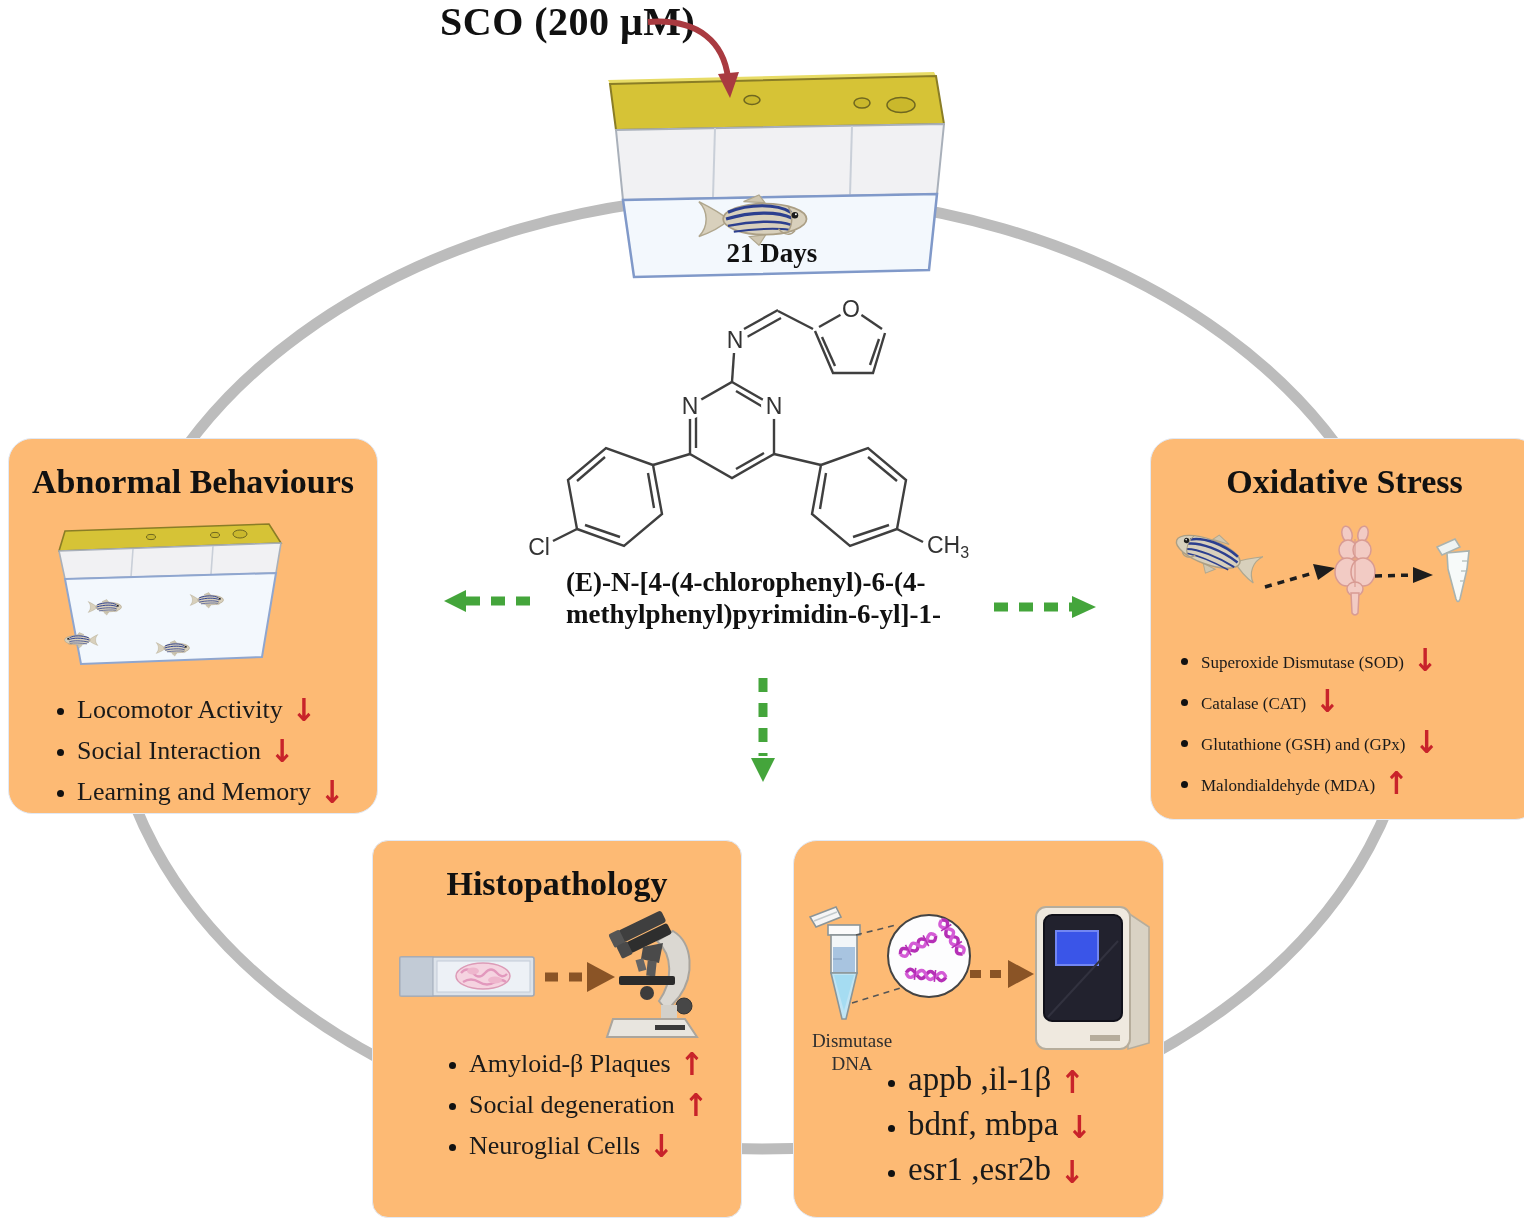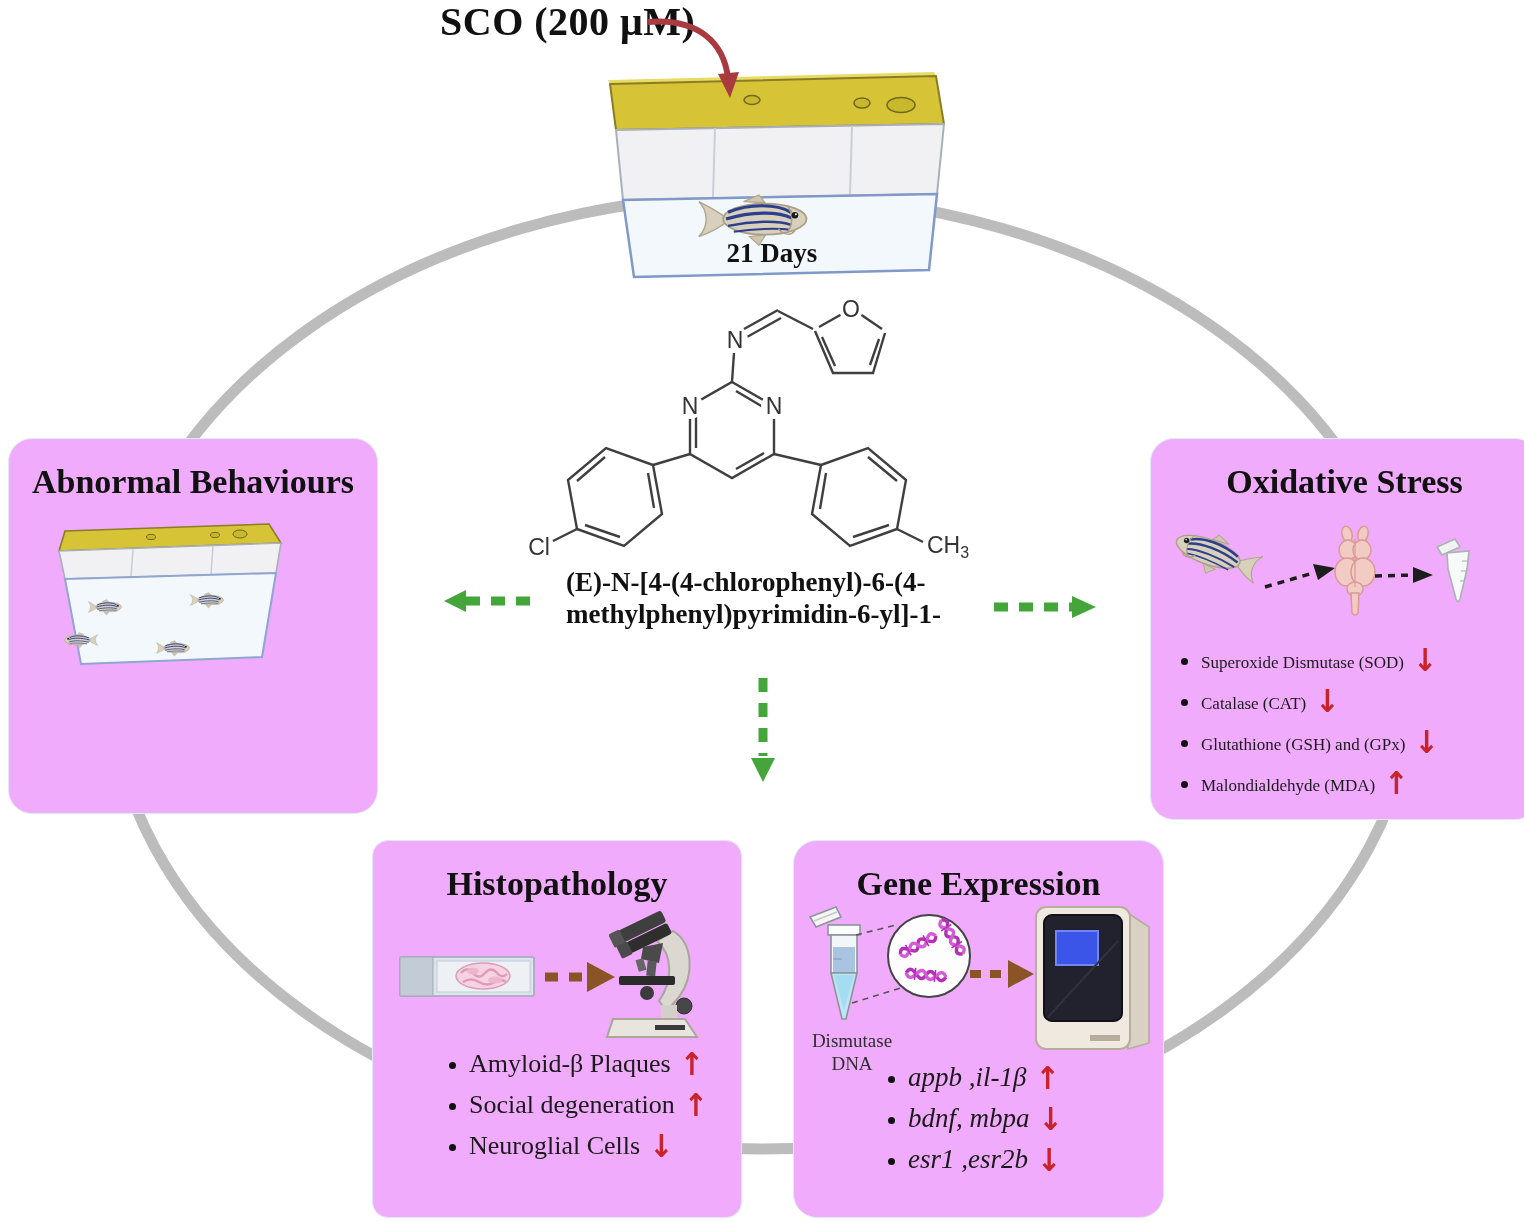--- a/index.html
+++ b/index.html
@@ -9,33 +9,33 @@
   svg{display:block;}
 
   
   #bg-ellipse{left:0;top:0;z-index:0;}
 
   
   .sco-label{left:440px;top:-2px;font-size:40px;font-weight:bold;z-index:3;letter-spacing:.5px;}
   .mol-name{left:566px;top:566px;width:380px;font-size:27px;font-weight:bold;line-height:32px;z-index:2;}
 
   
-  .info-box{background:#f0abfc;border:1px solid #e2e9f4;border-radius:24px;z-index:2;}
+  .info-box{background:#fdba74;border:1px solid #e2e9f4;border-radius:24px;z-index:2;}
   #box-behaviours{left:8px;top:438px;width:368px;height:374px;}
   #box-oxidative{left:1150px;top:438px;width:366px;height:380px;padding-left:21px;}
   #box-histo{left:372px;top:840px;width:368px;height:376px;border-radius:16px;}
   #box-gene{left:793px;top:840px;width:369px;height:376px;}
   .box-title{position:absolute;left:0;top:24px;width:100%;text-align:center;
              font-size:34px;font-weight:bold;margin:0;}
   .bullets{position:absolute;margin:0;padding-left:42px;list-style:disc;}
   .bullets li{margin-bottom:7px;white-space:nowrap;}
   .bullets li::marker{color:#111;font-size:22px;}
   .b-text{font-size:26px;color:#1a1a1a;}
   #box-oxidative .b-text{font-size:17px;}
-  #box-gene .b-text{font-style:italic;font-size:27px;margin-top:12px;}
+  #box-gene .b-text{font-size:33px;margin-top:12px;}
   .trend{font-family:"DejaVu Sans",sans-serif;font-weight:700;font-size:29px;color:#c8232a;
          margin-left:9px;display:inline-block;transform:scaleY(1.08);vertical-align:-2px;}
 
   #behaviour-list{left:26px;top:254px;}
   #oxidative-list{left:8px;top:204px;}
   #histo-list{left:54px;top:206px;}
   #gene-list{left:72px;top:220px;}
 
   .sample-label{left:10px;top:188px;width:96px;text-align:center;font-size:19px;line-height:23px;color:#2f2f2f;z-index:3;}
 
@@ -180,20 +180,25 @@
       <g transform="translate(136,70) scale(0.3)">
           <use href="#zfish"></use>
         </g>
       <g transform="translate(46,110) scale(-0.3,0.3)">
           <use href="#zfish"></use>
         </g>
       <g transform="translate(102,118) scale(0.3)">
           <use href="#zfish"></use>
         </g>
     </svg>
+    <ul class="bullets" id="behaviour-list">
+      <li><span class="b-text">Locomotor Activity</span><span class="trend">↓</span></li>
+      <li><span class="b-text">Social Interaction</span><span class="trend">↓</span></li>
+      <li><span class="b-text">Learning and Memory</span><span class="trend">↓</span></li>
+    </ul>
   </section>
 
   <section class="abs info-box" id="box-oxidative">
     <h2 class="box-title">Oxidative Stress</h2>
     <svg class="abs" style="left:14px;top:92px" width="110" height="96" viewBox="0 0 110 96">
       <g transform="translate(104,18) rotate(20) scale(-0.78,0.78)">
           <use href="#zfish"></use>
         </g>
     </svg>
     <svg class="abs" style="left:112px;top:122px" width="78" height="34">
@@ -267,21 +272,20 @@
       <rect x="56" y="116" width="30" height="5" fill="#3a3a3a"></rect>
     </svg>
     <ul class="bullets" id="histo-list">
       <li><span class="b-text">Amyloid-β Plaques</span><span class="trend">↑</span></li>
       <li><span class="b-text">Social degeneration</span><span class="trend">↑</span></li>
       <li><span class="b-text">Neuroglial Cells</span><span class="trend">↓</span></li>
     </ul>
   </section>
 
   <section class="abs info-box" id="box-gene">
-    <h2 class="box-title">Gene Expression</h2>
     <svg class="abs" style="left:10px;top:62px" width="78" height="128" viewBox="0 0 78 128">
       <polygon points="6,14 32,4 37,14 12,24" fill="#f5f5f5" stroke="#8b9598" stroke-width="1.6"></polygon>
       <line x1="10" y1="18" x2="33" y2="9" stroke="#c3cacc" stroke-width="1.4"></line>
       <rect x="24" y="22" width="32" height="10" fill="#fbfbfb" stroke="#8b9598" stroke-width="1.6"></rect>
       <rect x="27" y="32" width="26" height="38" fill="#f2f6f8" stroke="#8b9598" stroke-width="1.6"></rect>
       <rect x="29" y="44" width="22" height="25" fill="#a8c4e0"></rect>
       <line x1="29" y1="56" x2="38" y2="56" stroke="#8aa6c4" stroke-width="1.4"></line>
       <polygon points="27,70 53,70 42,116 38,116" fill="#bfe4f4" stroke="#8b9598" stroke-width="1.6"></polygon>
       <polygon points="30,72 50,72 40,108" fill="#a5dcf2"></polygon>
     </svg>

